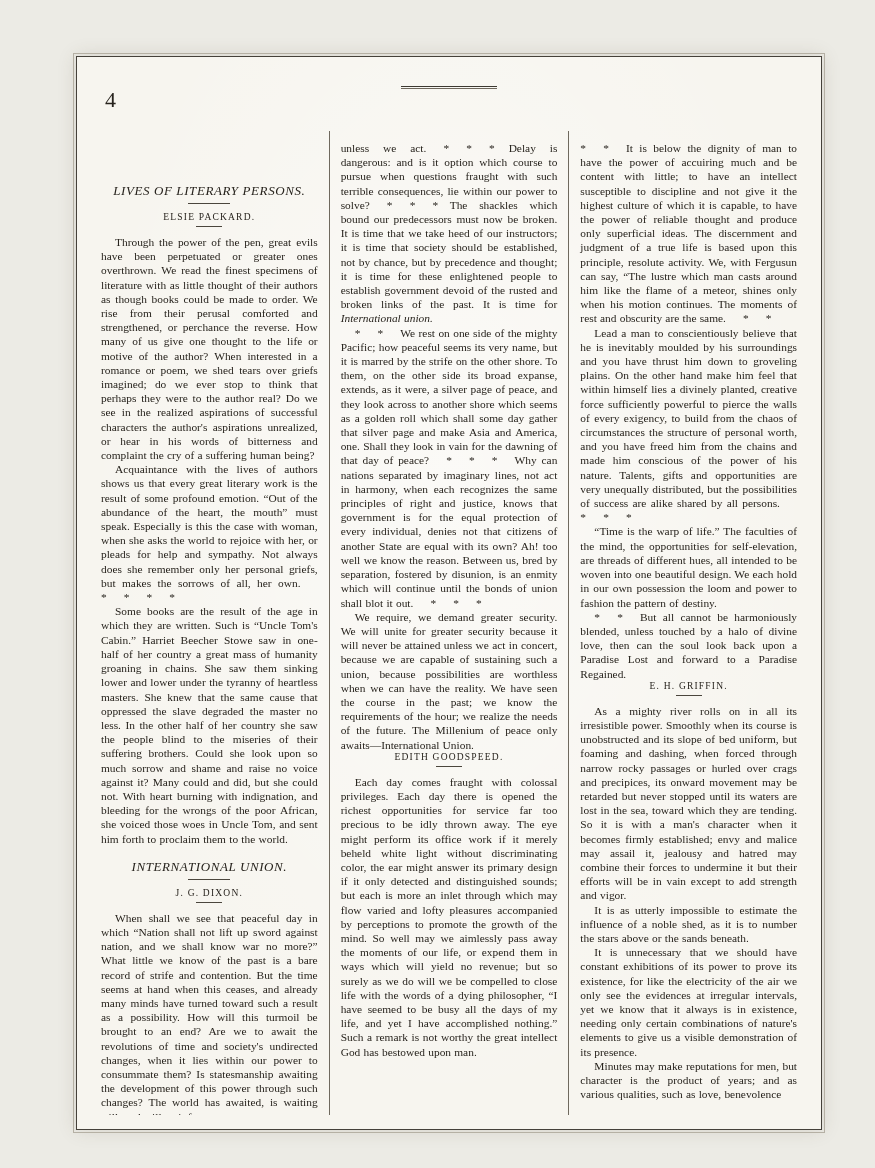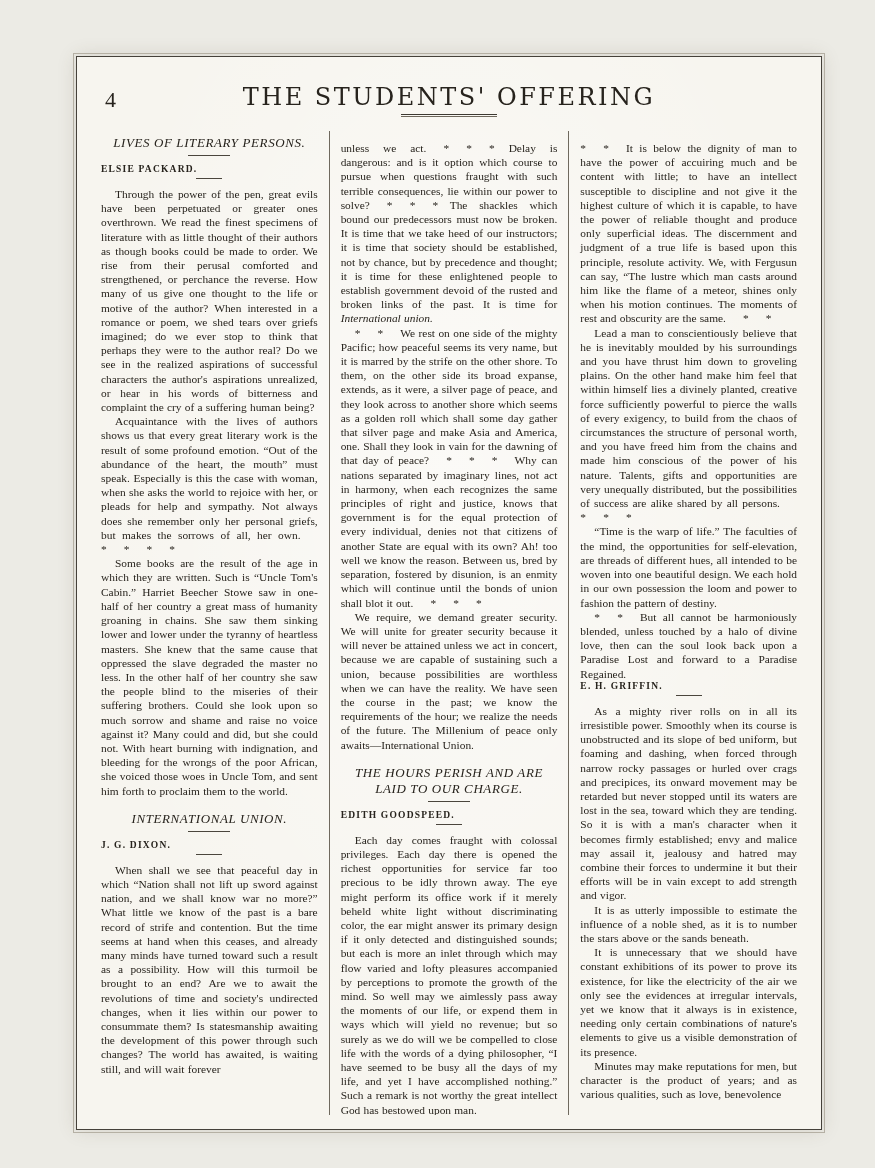--- a/index.html
+++ b/index.html
@@ -38,51 +38,50 @@
     width:96px; height:3px; margin:3px auto 0;
     border-top:1px solid #3d3932; border-bottom:1px solid #6e685d;
   }
   .columns { flex:1 1 auto; display:flex; overflow:hidden; margin-top:4px; }
   .column {
     flex:1 1 0; min-width:0;
     padding:2px 11px 0;
     overflow:hidden;
   }
   .column + .column { border-left:1px solid #6f695e; }
-  .column:first-child { padding-left:4px; }
+  .column:first-child { padding-left:4px;margin-top:48px; }
   .column:last-child  { padding-right:4px; }
 
   .para {
     font-size:11.4px; line-height:14.2px;
     text-align:justify; text-indent:14px;
     word-spacing:.4px;
   }
   .para.noindent { text-indent:0;margin-top:8px; }
   .para i { font-style:italic; }
 
   .article-head { text-align:center; margin:13px 0 8px; }
   .column > .article-head:first-child { margin-top:2px; }
   .article-title {
     font-style:italic; font-weight:normal;
     font-size:13px; letter-spacing:.6px; line-height:16px;
   }
-  .author-head { text-align:left; margin:0 0 8px;font-weight:bold; }
+  .author-head { text-align:center; margin:0 0 8px; }
   .author-name { font-size:9.5px; letter-spacing:1.2px; }
   .rule { border-top:1px solid #4b463d; margin:4px auto 0; height:0; }
   .rule-title  { width:42px; }
   .rule-author { width:26px; }
 </style>
 </head>
 <body>
 
 <div class="page">
   <header class="page-header">
     <div class="page-number">4</div>
     <div class="masthead">
-      <h1 class="page-title">THE STUDENTS' OFFERING</h1>
       <div class="masthead-rule"></div>
     </div>
   </header>
   <main class="columns">
     <section class="column">
         <div class="article-head">
           <div class="article-title">LIVES OF LITERARY PERSONS.</div>
           <div class="rule rule-title"></div>
         </div>
         <div class="author-head">
@@ -99,24 +98,20 @@
         <div class="author-head">
           <div class="author-name">J. G. DIXON.</div>
           <div class="rule rule-author"></div>
         </div>
         <p class="para">When shall we see that peaceful day in which “Nation shall not lift up sword against nation, and we shall know war no more?” What little we know of the past is a bare record of strife and contention. But the time seems at hand when this ceases, and already many minds have turned toward such a result as a possibility. How will this turmoil be brought to an end? Are we to await the revolutions of time and society's undirected changes, when it lies within our power to consummate them? Is statesmanship awaiting the development of this power through such changes? The world has awaited, is waiting still, and will wait forever</p>
       </section>
     <section class="column">
         <p class="para noindent">unless we act.  *  *  * Delay is dangerous: and is it option which course to pursue when questions fraught with such terrible consequences, lie within our power to solve?  *  *  * The shackles which bound our predecessors must now be broken. It is time that we take heed of our instructors; it is time that society should be established, not by chance, but by precedence and thought; it is time for these enlightened people to establish government devoid of the rusted and broken links of the past. It is time for <i>International union.</i></p>
         <p class="para">*  *  We rest on one side of the mighty Pacific; how peaceful seems its very name, but it is marred by the strife on the other shore. To them, on the other side its broad expanse, extends, as it were, a silver page of peace, and they look across to another shore which seems as a golden roll which shall some day gather that silver page and make Asia and America, one. Shall they look in vain for the dawning of that day of peace?  *  *  *  Why can nations separated by imaginary lines, not act in harmony, when each recognizes the same principles of right and justice, knows that government is for the equal protection of every individual, denies not that citizens of another State are equal with its own? Ah! too well we know the reason. Between us, bred by separation, fostered by disunion, is an enmity which will continue until the bonds of union shall blot it out.  *  *  *</p>
         <p class="para">We require, we demand greater security. We will unite for greater security because it will never be attained unless we act in concert, because we are capable of sustaining such a union, because possibilities are worthless when we can have the reality. We have seen the course in the past; we know the requirements of the hour; we realize the needs of the future. The Millenium of peace only awaits—International Union.</p>
-        <div class="article-head">
-          <div class="article-title">THE HOURS PERISH AND ARE LAID TO OUR CHARGE.</div>
-          <div class="rule rule-title"></div>
-        </div>
         <div class="author-head">
           <div class="author-name">EDITH GOODSPEED.</div>
           <div class="rule rule-author"></div>
         </div>
         <p class="para">Each day comes fraught with colossal privileges. Each day there is opened the richest opportunities for service far too precious to be idly thrown away. The eye might perform its office work if it merely beheld white light without discriminating color, the ear might answer its primary design if it only detected and distinguished sounds; but each is more an inlet through which may flow varied and lofty pleasures accompanied by perceptions to promote the growth of the mind. So well may we aimlessly pass away the moments of our life, or expend them in ways which will yield no revenue; but so surely as we do will we be compelled to close life with the words of a dying philosopher, “I have seemed to be busy all the days of my life, and yet I have accomplished nothing.” Such a remark is not worthy the great intellect God has bestowed upon man.</p>
       </section>
     <section class="column">
         <p class="para noindent">*  *  It is below the dignity of man to have the power of accuiring much and be content with little; to have an intellect susceptible to discipline and not give it the highest culture of which it is capable, to have the power of reliable thought and produce only superficial ideas. The discernment and judgment of a true life is based upon this principle, resolute activity. We, with Fergusun can say, “The lustre which man casts around him like the flame of a meteor, shines only when his motion continues. The moments of rest and obscurity are the same.  *  *</p>
         <p class="para">Lead a man to conscientiously believe that he is inevitably moulded by his surroundings and you have thrust him down to groveling plains. On the other hand make him feel that within himself lies a divinely planted, creative force sufficiently powerful to pierce the walls of every exigency, to build from the chaos of circumstances the structure of personal worth, and you have freed him from the chains and made him conscious of the power of his nature. Talents, gifts and opportunities are very unequally distributed, but the possibilities of success are alike shared by all persons.  *  *  *</p>
         <p class="para">“Time is the warp of life.” The faculties of the mind, the opportunities for self-elevation, are threads of different hues, all intended to be woven into one beautiful design. We each hold in our own possession the loom and power to fashion the pattern of destiny.</p>

